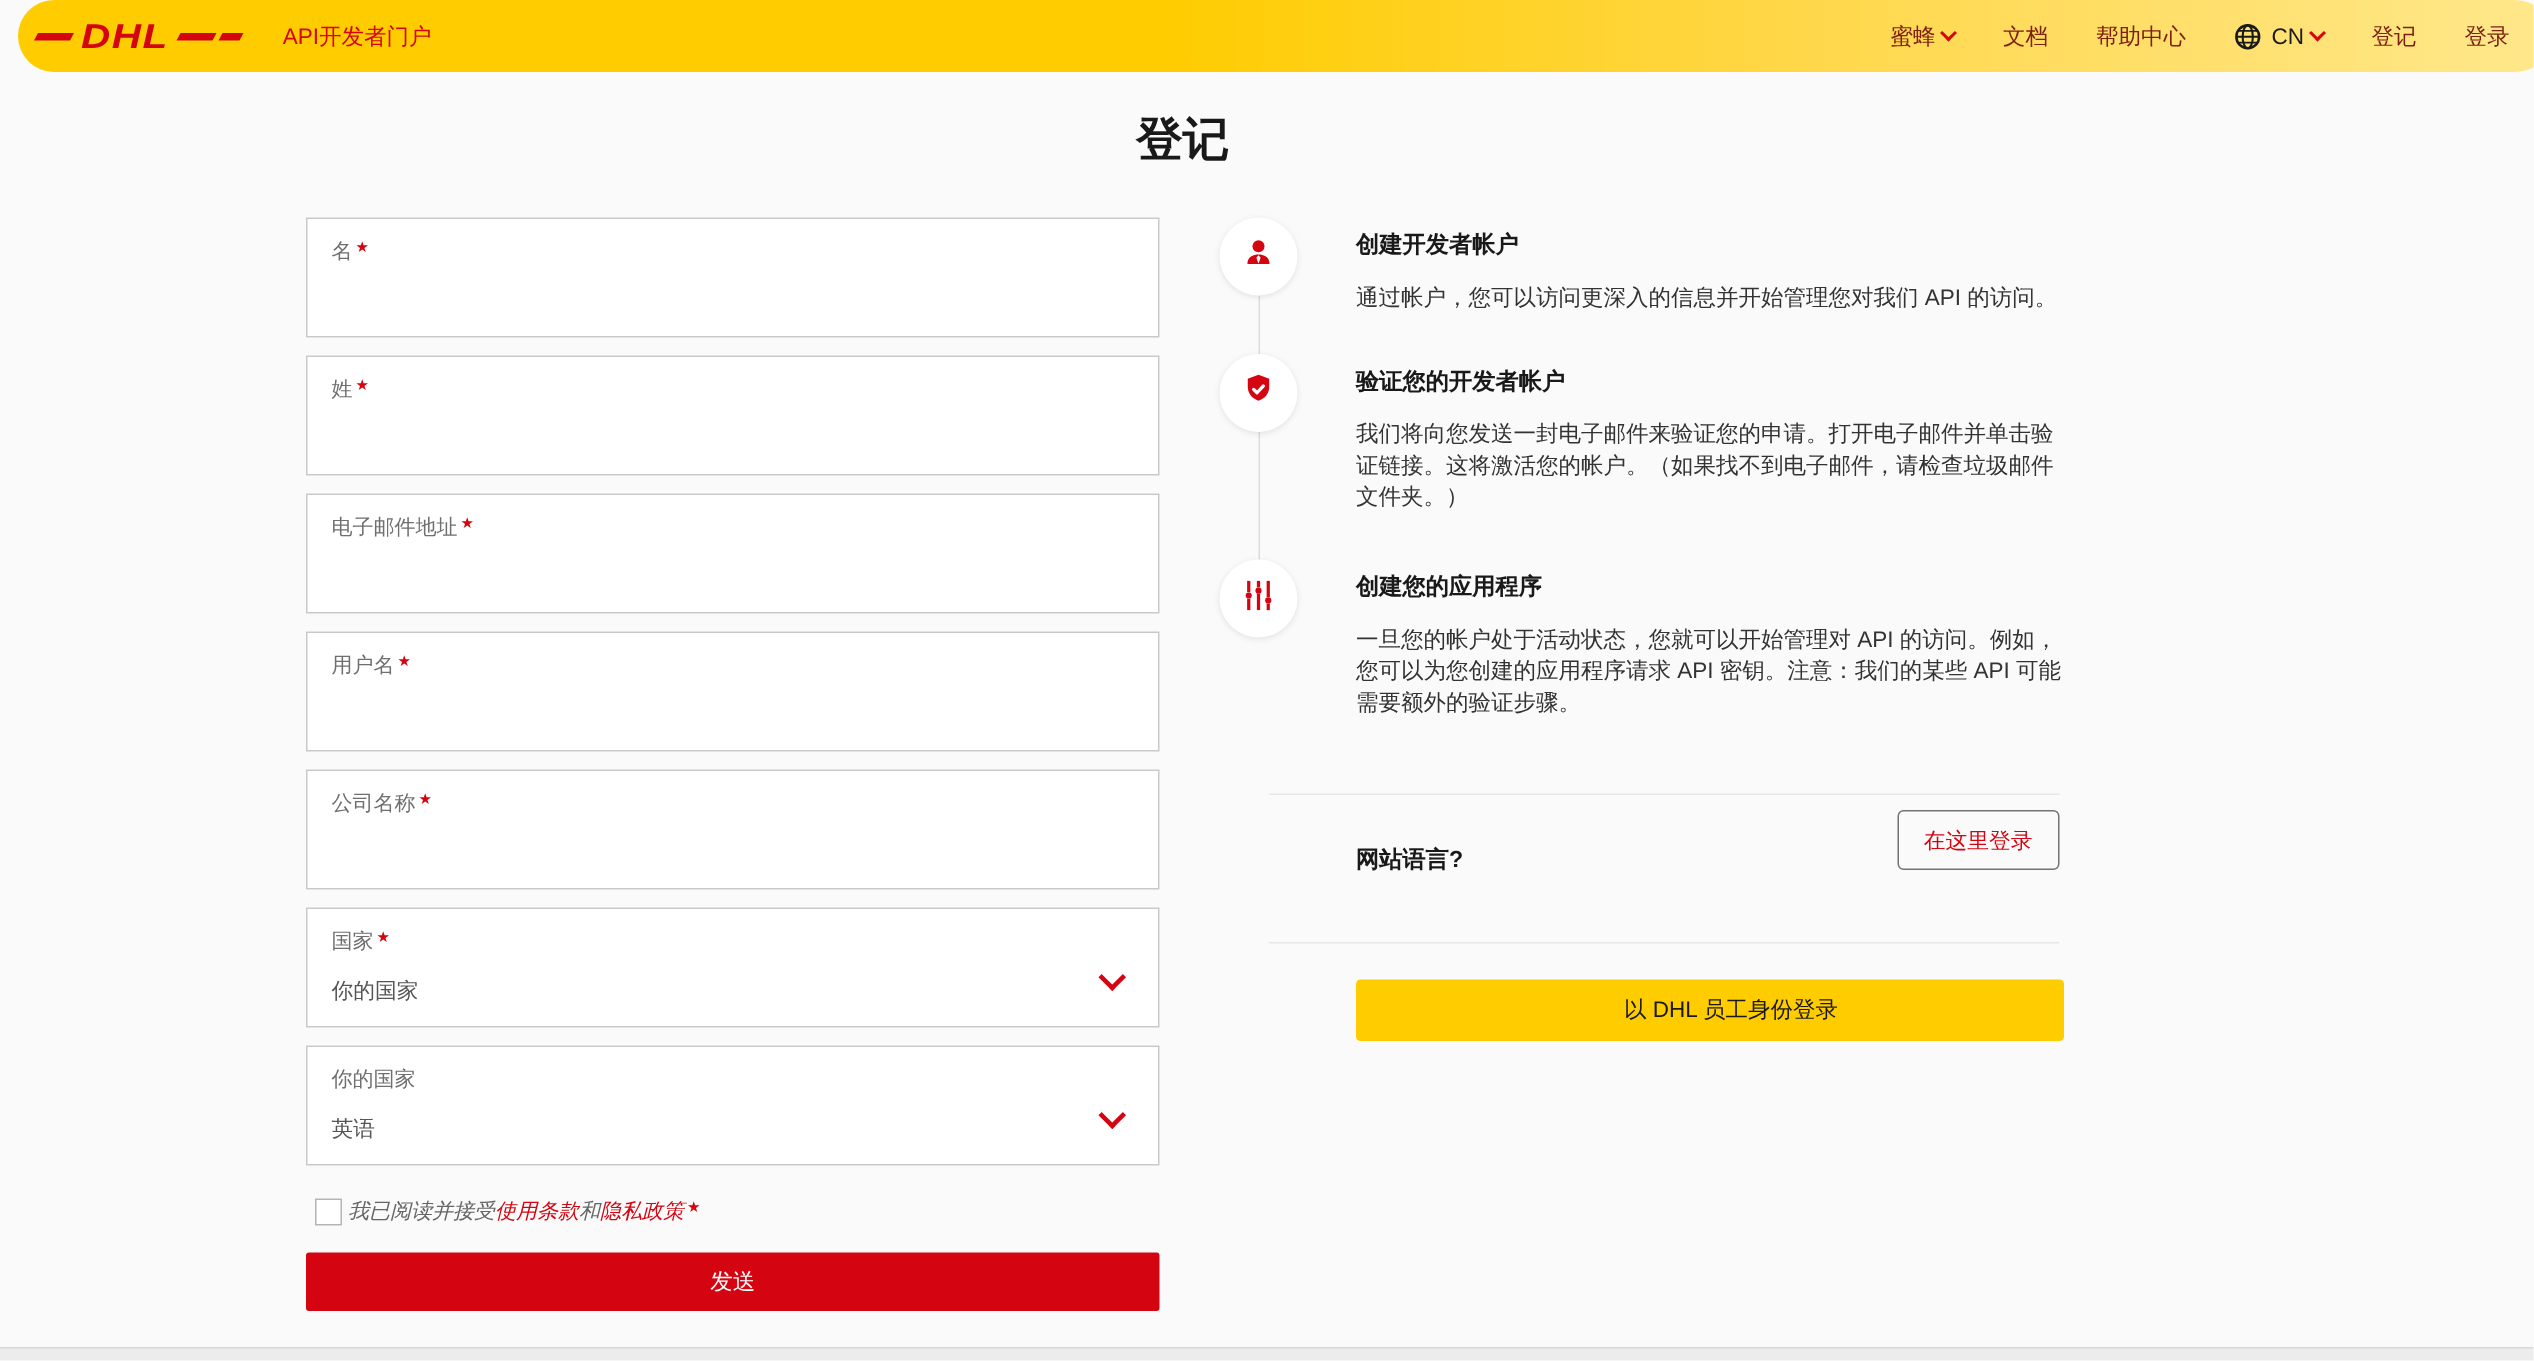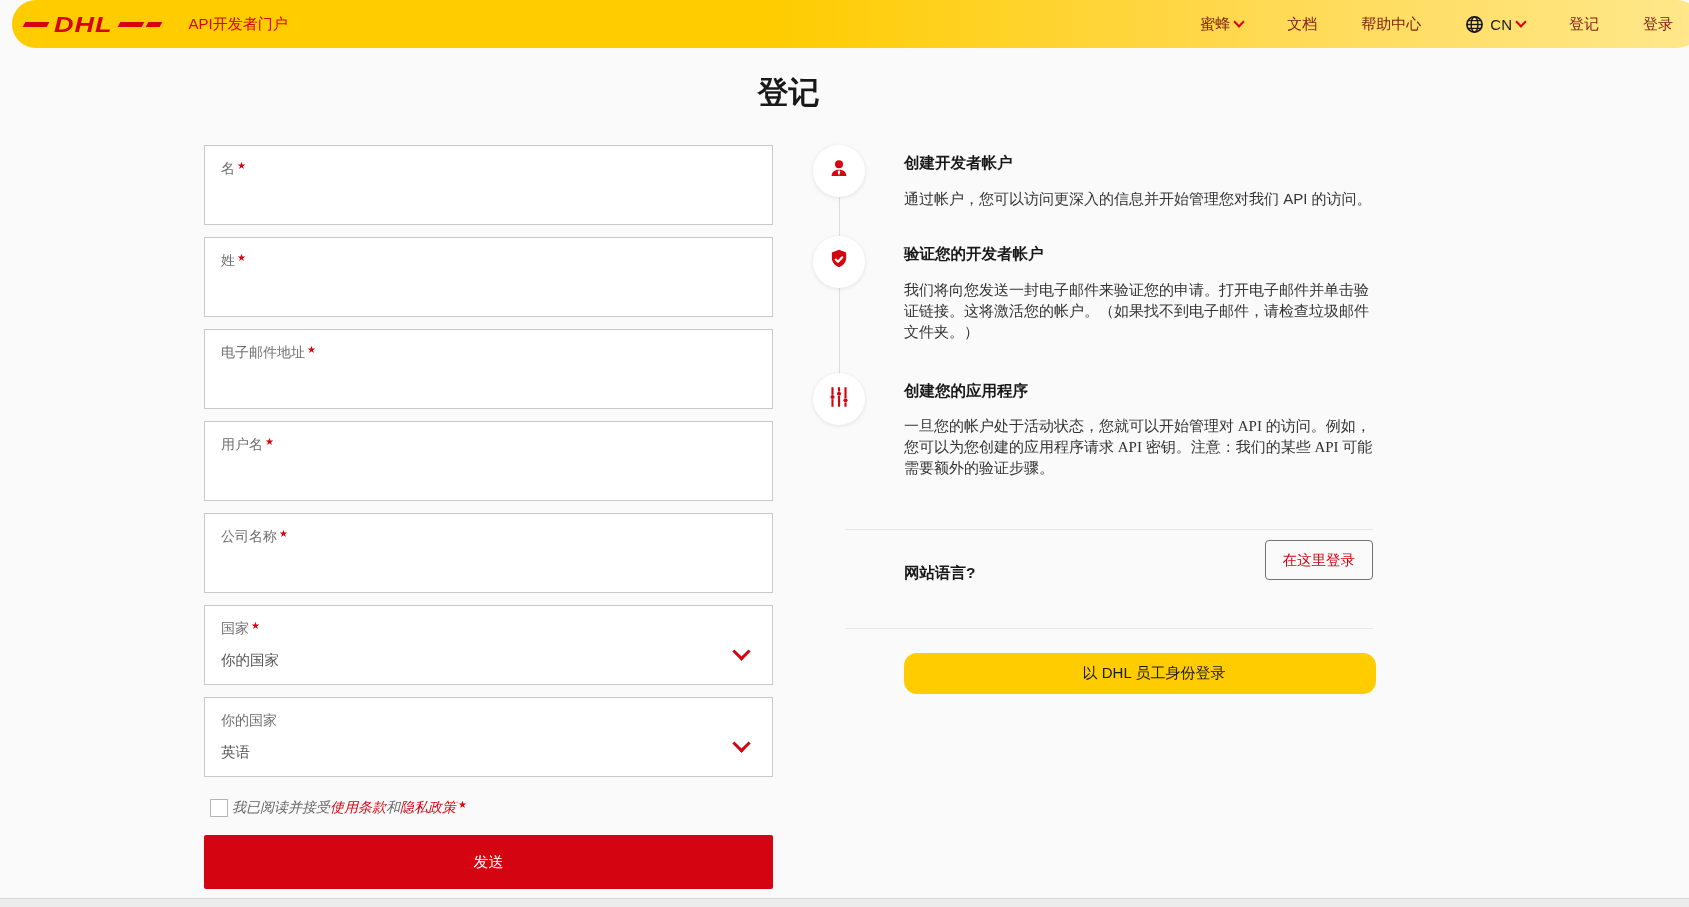--- a/index.html
+++ b/index.html
@@ -17,21 +17,21 @@
   }
   .brand { display:flex; align-items:center; }
   .dhl-logo { display:flex; align-items:center; cursor:pointer; }
   .dhl-dash { width:24px; height:5px; background:#D40511; transform:skewX(-28deg); }
   .dhl-dash.d2 { width:14px; margin-left:4px; }
   .dhl-text {
     font-style:italic; font-weight:bold; font-size:27px; letter-spacing:1px;
     color:#D40511; margin:0 6px; line-height:1; transform:scaleY(.85);
   }
   .portal-title { color:#D40511; font-size:15px; margin-left:28px; }
-  .nav { margin-left:auto; display:flex; align-items:center; gap:44px; }
+  .nav { margin-left:auto; display:flex; align-items:center; gap:32px; }
   .nav-item { font-size:15px; color:#7d2012; text-decoration:none; display:flex; align-items:center; cursor:pointer; }
   .caret {
     width:8px; height:8px; border-right:2.5px solid #D40511; border-bottom:2.5px solid #D40511;
     transform:rotate(45deg); display:inline-block; margin-left:5px; margin-top:-4px;
   }
   .globe { margin-right:6px; display:inline-flex; }
   .cn-text { color:#1a1a1a; }
 
   
   .container { position:absolute; left:204px; top:48px; width:1169px; height:859px; }
@@ -49,21 +49,21 @@
   .select-value { position:absolute; left:16px; bottom:14px; font-size:14.5px; color:#555; }
   .select-chevron {
     position:absolute; right:24px; bottom:26px; width:13px; height:13px;
     border-right:3px solid #D40511; border-bottom:3px solid #D40511; transform:rotate(45deg);
   }
   .terms-row { display:flex; align-items:center; margin:22px 0 18px 6px; }
   .checkbox { width:18px; height:18px; background:#fff; border:1px solid #b5b5b5; cursor:pointer; flex:none; }
   .terms-text { font-size:14px; color:#666; margin-left:4px;font-style:italic; }
   .terms-link { color:#D40511; text-decoration:none; cursor:pointer; }
   .submit-btn {
-    width:569px; height:54px; background:#D40511; color:#ffffff; border:none;
+    width:569px; height:39px; background:#D40511; color:#ffffff; border:none;
     font-size:15px; font-family:inherit; cursor:pointer; display:block; border-radius:2px;
   }
 
   
   .info-col { position:absolute; left:609px; top:97px; width:560px; height:620px; }
   .step-circle {
     position:absolute; left:0; width:52px; height:52px; border-radius:50%;
     background:#fff; box-shadow:0 1px 4px rgba(0,0,0,.10); display:flex; align-items:center; justify-content:center;
   }
   .connector { position:absolute; left:26px; width:1px; background:#dcdcdc; }
@@ -72,21 +72,21 @@
   .step-body { font-size:15px; color:#333; line-height:21px; }
   .divider { position:absolute; left:33px; right:0; height:1px; background:#e6e6e6; }
   .account-q { position:absolute; left:91px; top:418px; font-size:15.5px; font-weight:bold; }
   .login-here-btn {
     position:absolute; right:0; top:395px; height:40px; padding:0 17px;
     background:#fafafa; border:1px solid #737373; border-radius:4px;
     color:#D40511; font-size:14.5px; font-family:inherit; cursor:pointer;
   }
   .employee-btn {
     position:absolute; left:91px; top:508px; width:472px; height:41px;
-    background:#FFCC00; border:none; border-radius:13px;
+    background:#FFCC00; border:none; border-radius:3px;
     color:#191919; font-size:15px; font-family:inherit; cursor:pointer;padding-left:28px;
   }
 
   .footer-strip {
     position:absolute; left:0; top:898px; width:1689px; height:9px;
     background:#ececec; border-top:1px solid #d8d8d8;
   }
 </style>
 </head>
 <body>
@@ -223,21 +223,21 @@
               <path d="M18 17v4"></path>
           </g>
           <g fill="#D40511">
             <circle cx="6" cy="12" r="1.9"></circle>
             <circle cx="12" cy="9" r="1.9"></circle>
             <circle cx="18" cy="15" r="1.9"></circle>
           </g>
         </svg>
       </span>
     </div>
-    <div class="step-text" style="top:236px;font-family:Liberation Serif, serif;">
+    <div class="step-text" style="top:236px;">
       <div class="step-title">创建您的应用程序</div>
       <div class="step-body">一旦您的帐户处于活动状态，您就可以开始管理对 API 的访问。例如，您可以为您创建的应用程序请求 API 密钥。注意：我们的某些 API 可能需要额外的验证步骤。</div>
     </div>
 
     <div class="divider" style="top:384px;"></div>
 
     <div class="account-q">网站语言?</div>
     <button class="login-here-btn">在这里登录</button>
 
     <div class="divider" style="top:483px;"></div>

